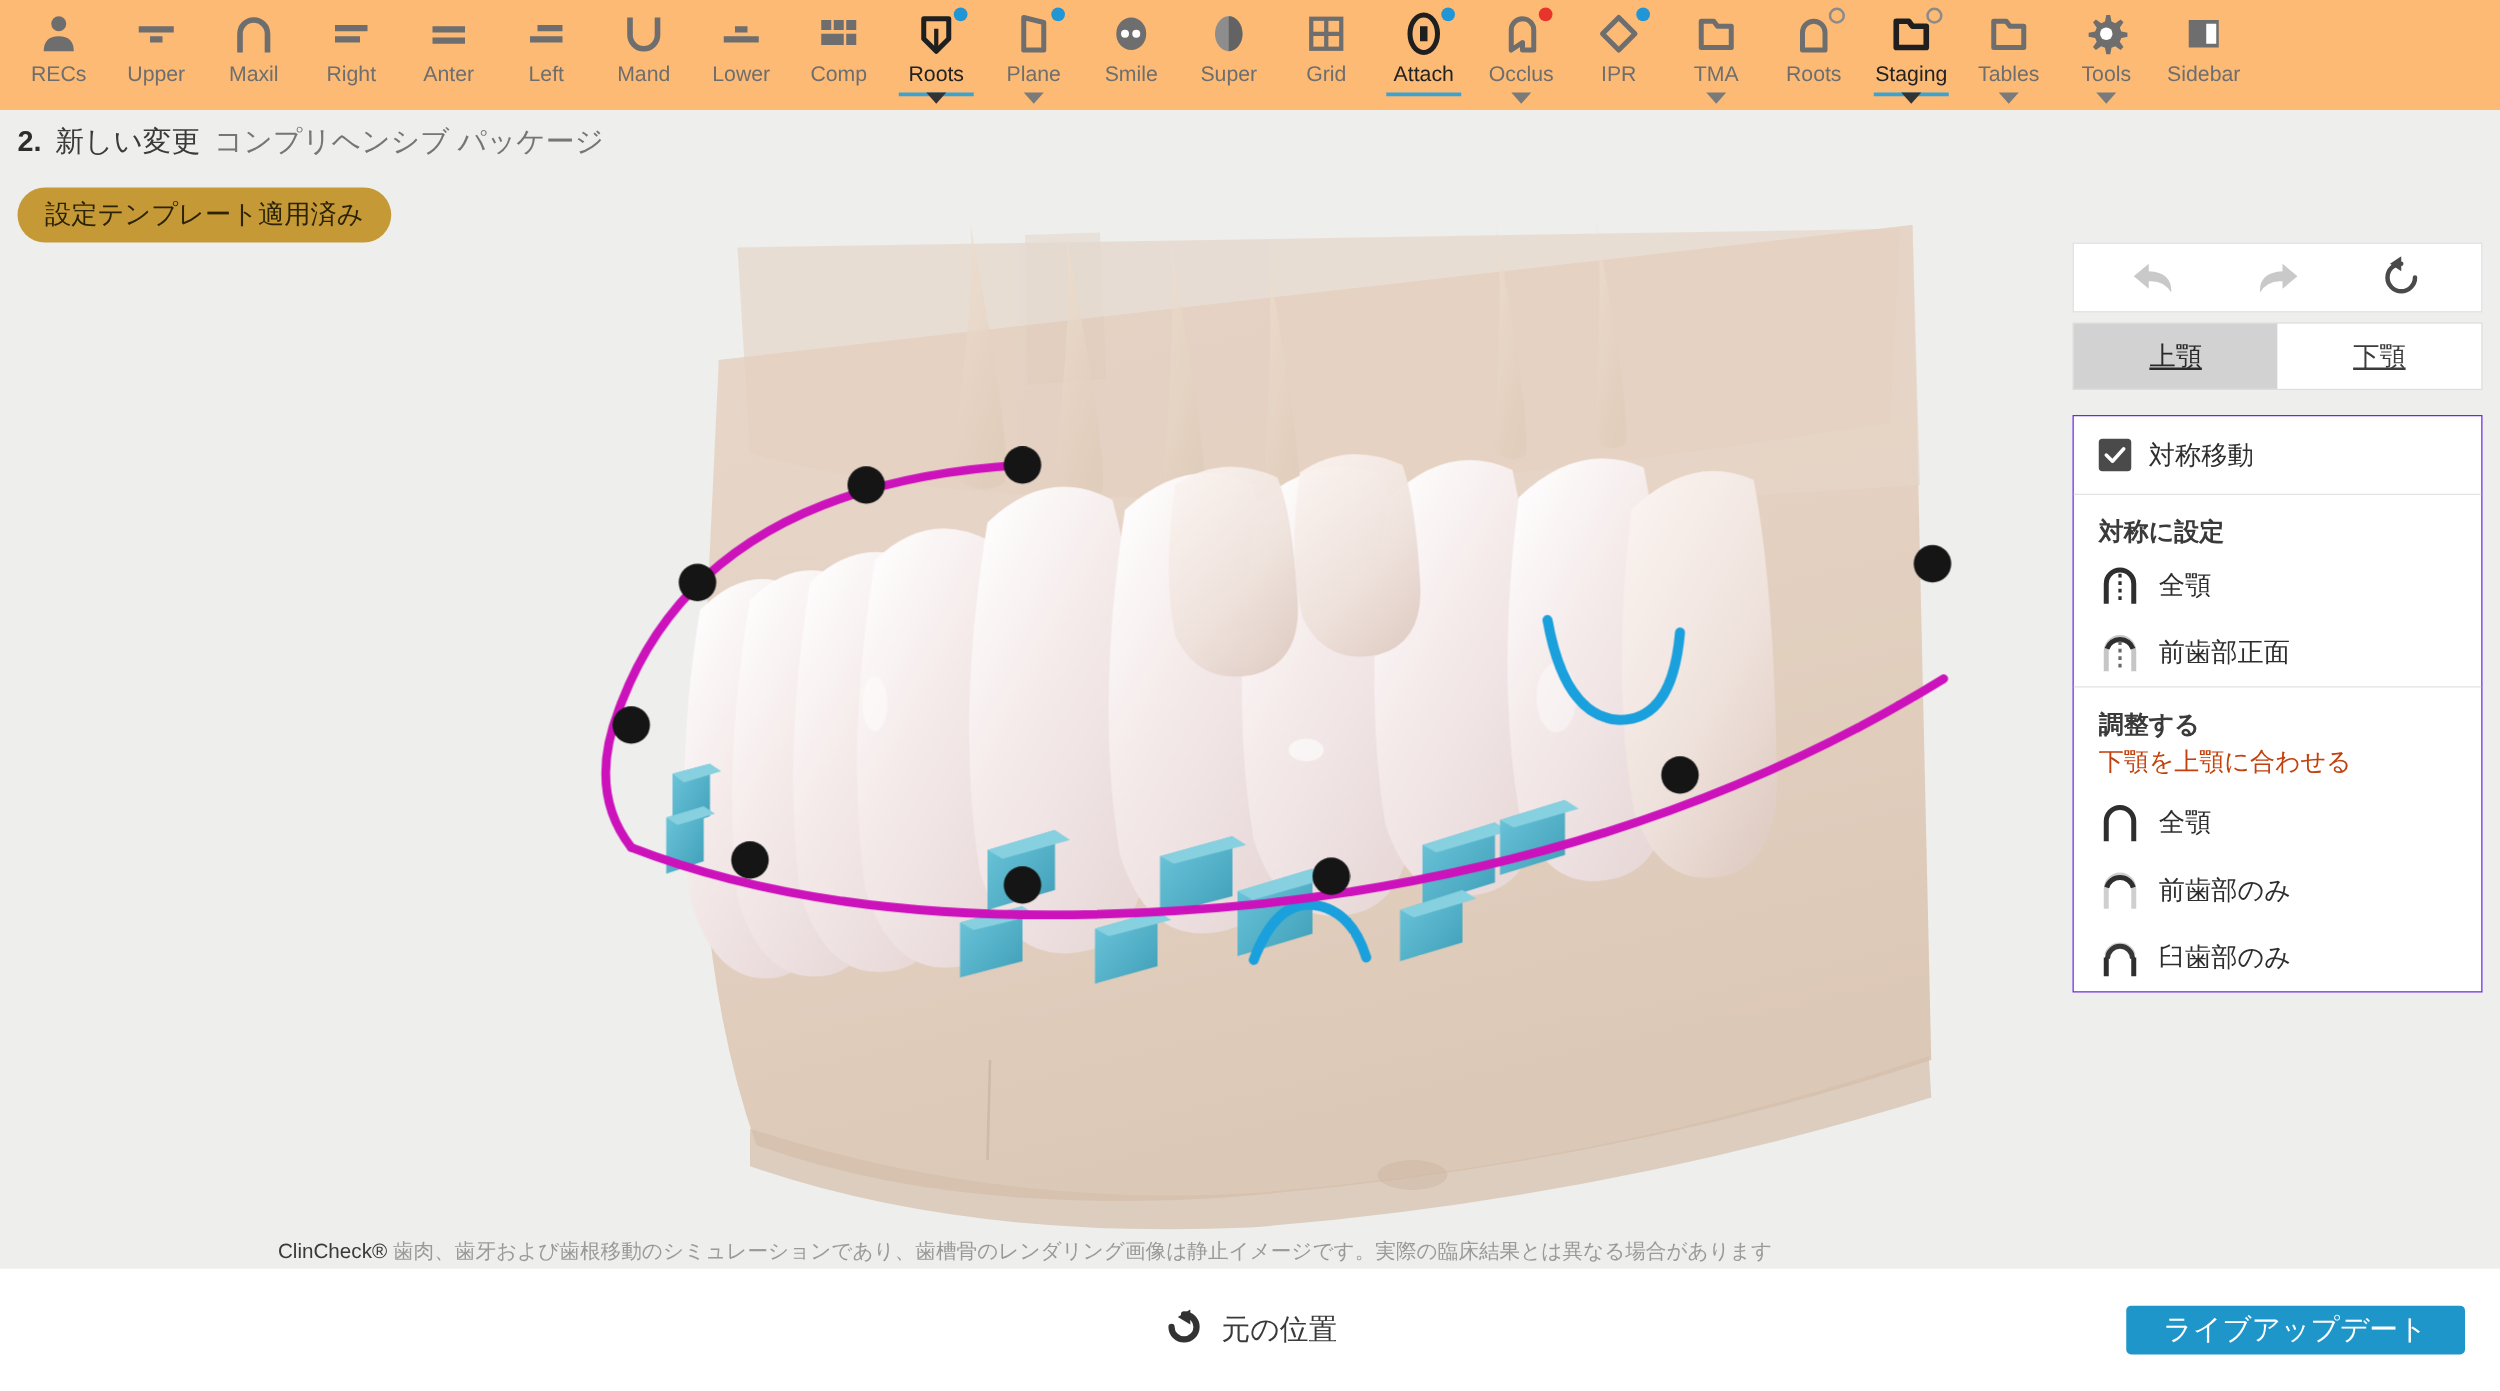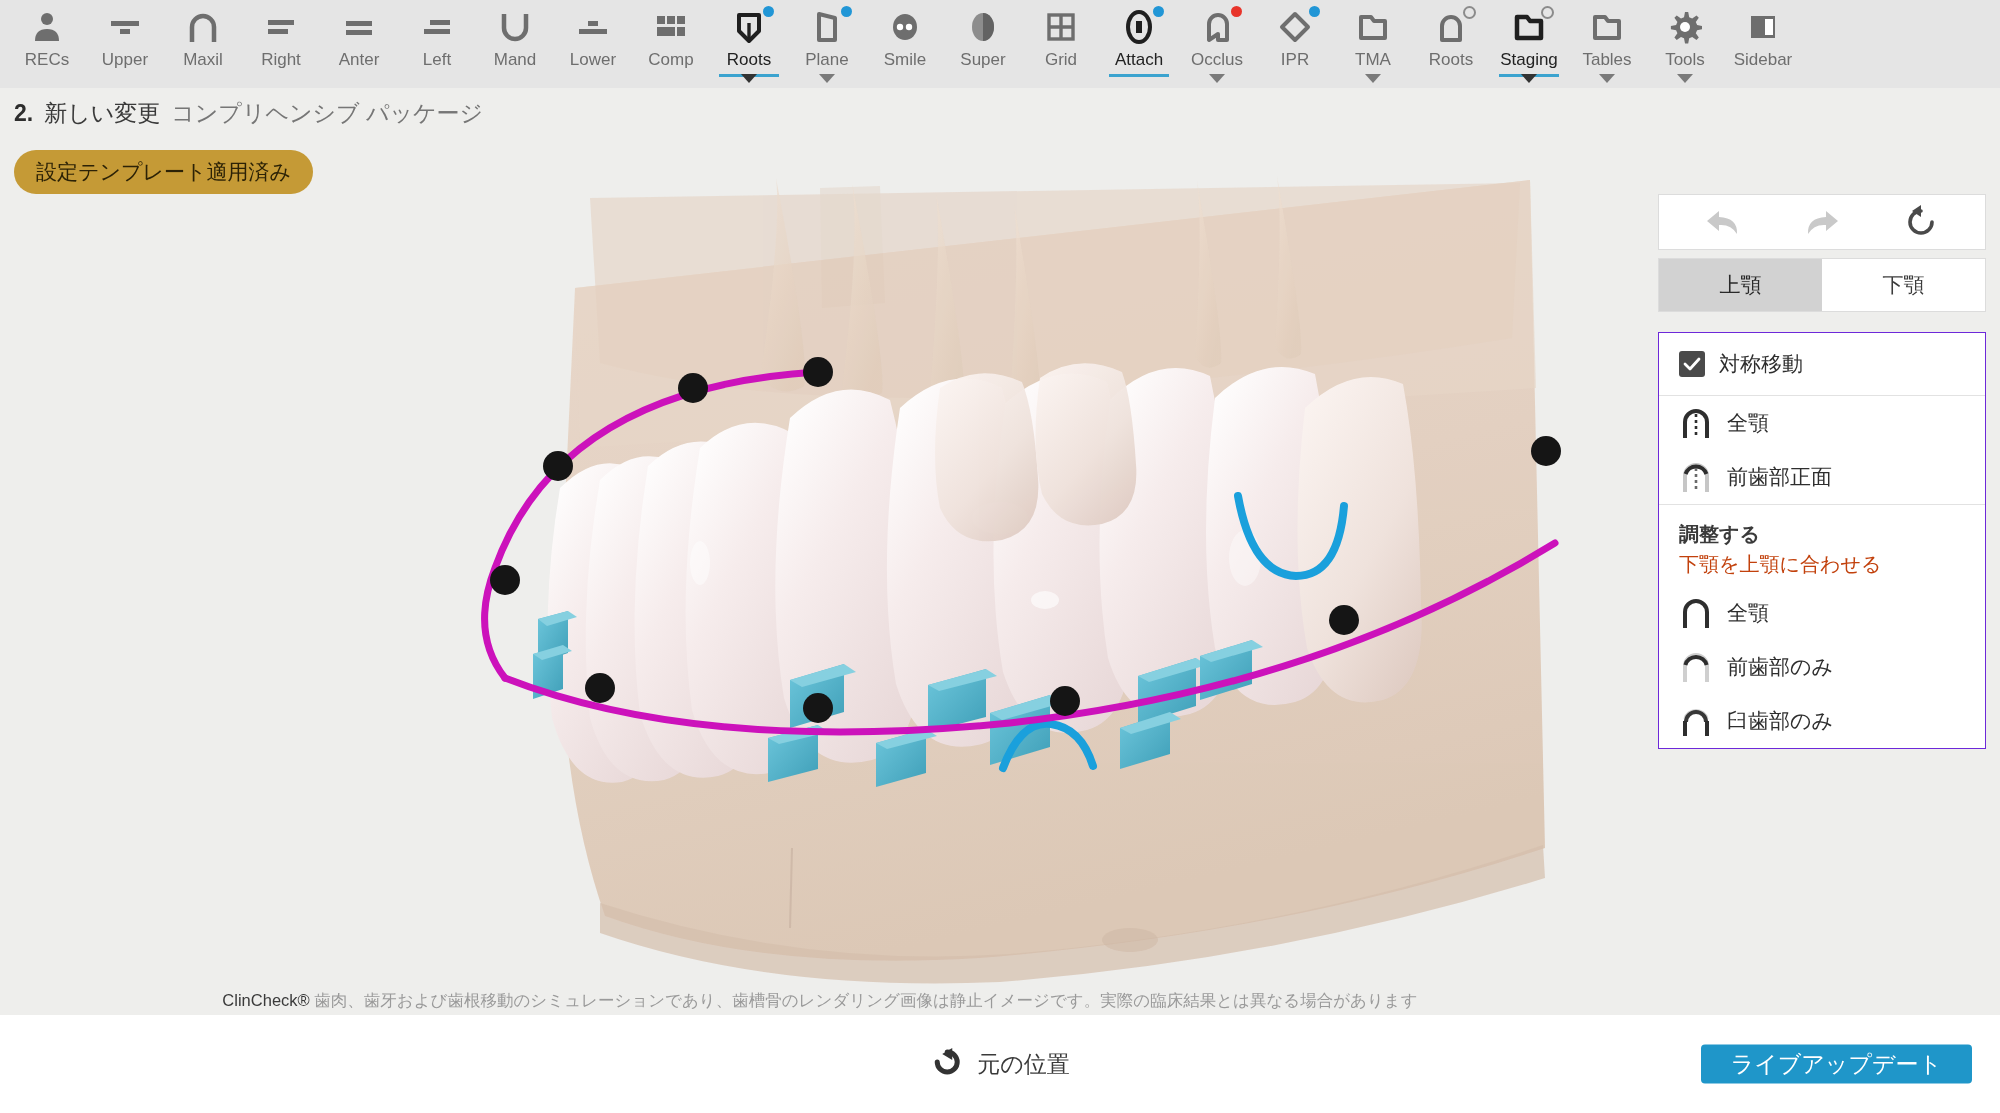--- a/index.html
+++ b/index.html
@@ -6,21 +6,21 @@
   html, body {
     width: 2000px; height: 1113px;
     font-family: "Liberation Sans", "DejaVu Sans", sans-serif;
     background: #ffffff; overflow: hidden;
   }
   #app { position: relative; width: 2000px; height: 1113px; background: #ffffff; }
 
   
   .toolbar {
     position: absolute; left: 0; top: 0; width: 2000px; height: 88px;
-    background: #e5e5e5; display: flex; align-items: flex-start;
+    background: #fdba74; display: flex; align-items: flex-start;
     padding-left: 8px;
     text-align: right;
   }
   .tool {
     position: relative; width: 78px; height: 88px;
     display: flex; flex-direction: column; align-items: center;
     justify-content: flex-start; padding-top: 6px; cursor: pointer;
   }
   .tool .ico {
     height: 42px; display: flex; align-items: center; justify-content: center;
@@ -93,21 +93,21 @@
   .card { background: #ffffff; border: 1px solid #dcdcdc; }
   .histbar {
     height: 56px; display: flex; align-items: center; justify-content: space-around;
     padding: 0 14px; margin-bottom: 8px;
   }
   .hbtn { cursor: pointer; display: flex; align-items: center; justify-content: center;
           width: 64px; height: 44px; }
   .seg { display: flex; height: 54px; margin-bottom: 20px; border: 1px solid #dcdcdc; }
   .seg-item {
     flex: 1; display: flex; align-items: center; justify-content: center;
-    font-size: 21px; color: #3c3c3c; cursor: pointer; background: #ffffff;
+    font-size: 21px; color: #3c3c3c; cursor: pointer; background: #ffffff; text-decoration: underline;
   }
   .seg-item.on { background: #d2d2d2; color: #2a2a2a; }
 
   .panel { border: 1px solid #6d28d9; background: #ffffff; }
   .prow {
     display: flex; align-items: center; gap: 14px; padding: 0 20px; height: 54px;
     cursor: pointer;
   }
   .prow .ptxt { font-size: 21px; color: #2e2e2e; }
   .sec-div { height: 1px; background: #e2e2e2; margin: 0; }
@@ -554,20 +554,23 @@
           <span class="cbox">
             <svg width="18" height="14" viewBox="0 0 18 14">
               <path d="M2 7 L7 12 L16 2" stroke="#ffffff" stroke-width="2.8" fill="none" stroke-linecap="round" stroke-linejoin="round"></path>
             </svg>
           </span>
           <span class="ptxt">対称移動</span>
         </div>
 
         <div class="sec-div"></div>
 
+        <div class="sec-head">
+          <div class="sec-title">対称に設定</div>
+        </div>
 
         <div class="prow">
           <span>
             <svg class="arch-ico" viewBox="0 0 34 34">
               <path d="M6 32 L6 16 A11 11 0 0 1 28 16 L28 32" stroke="#2e2e2e" stroke-width="4" fill="none"></path>
               <path d="M17 8 L17 32" stroke="#2e2e2e" stroke-width="2.6" fill="none" stroke-dasharray="3 3"></path>
             </svg>
           </span>
           <span class="ptxt">全顎</span>
         </div>

